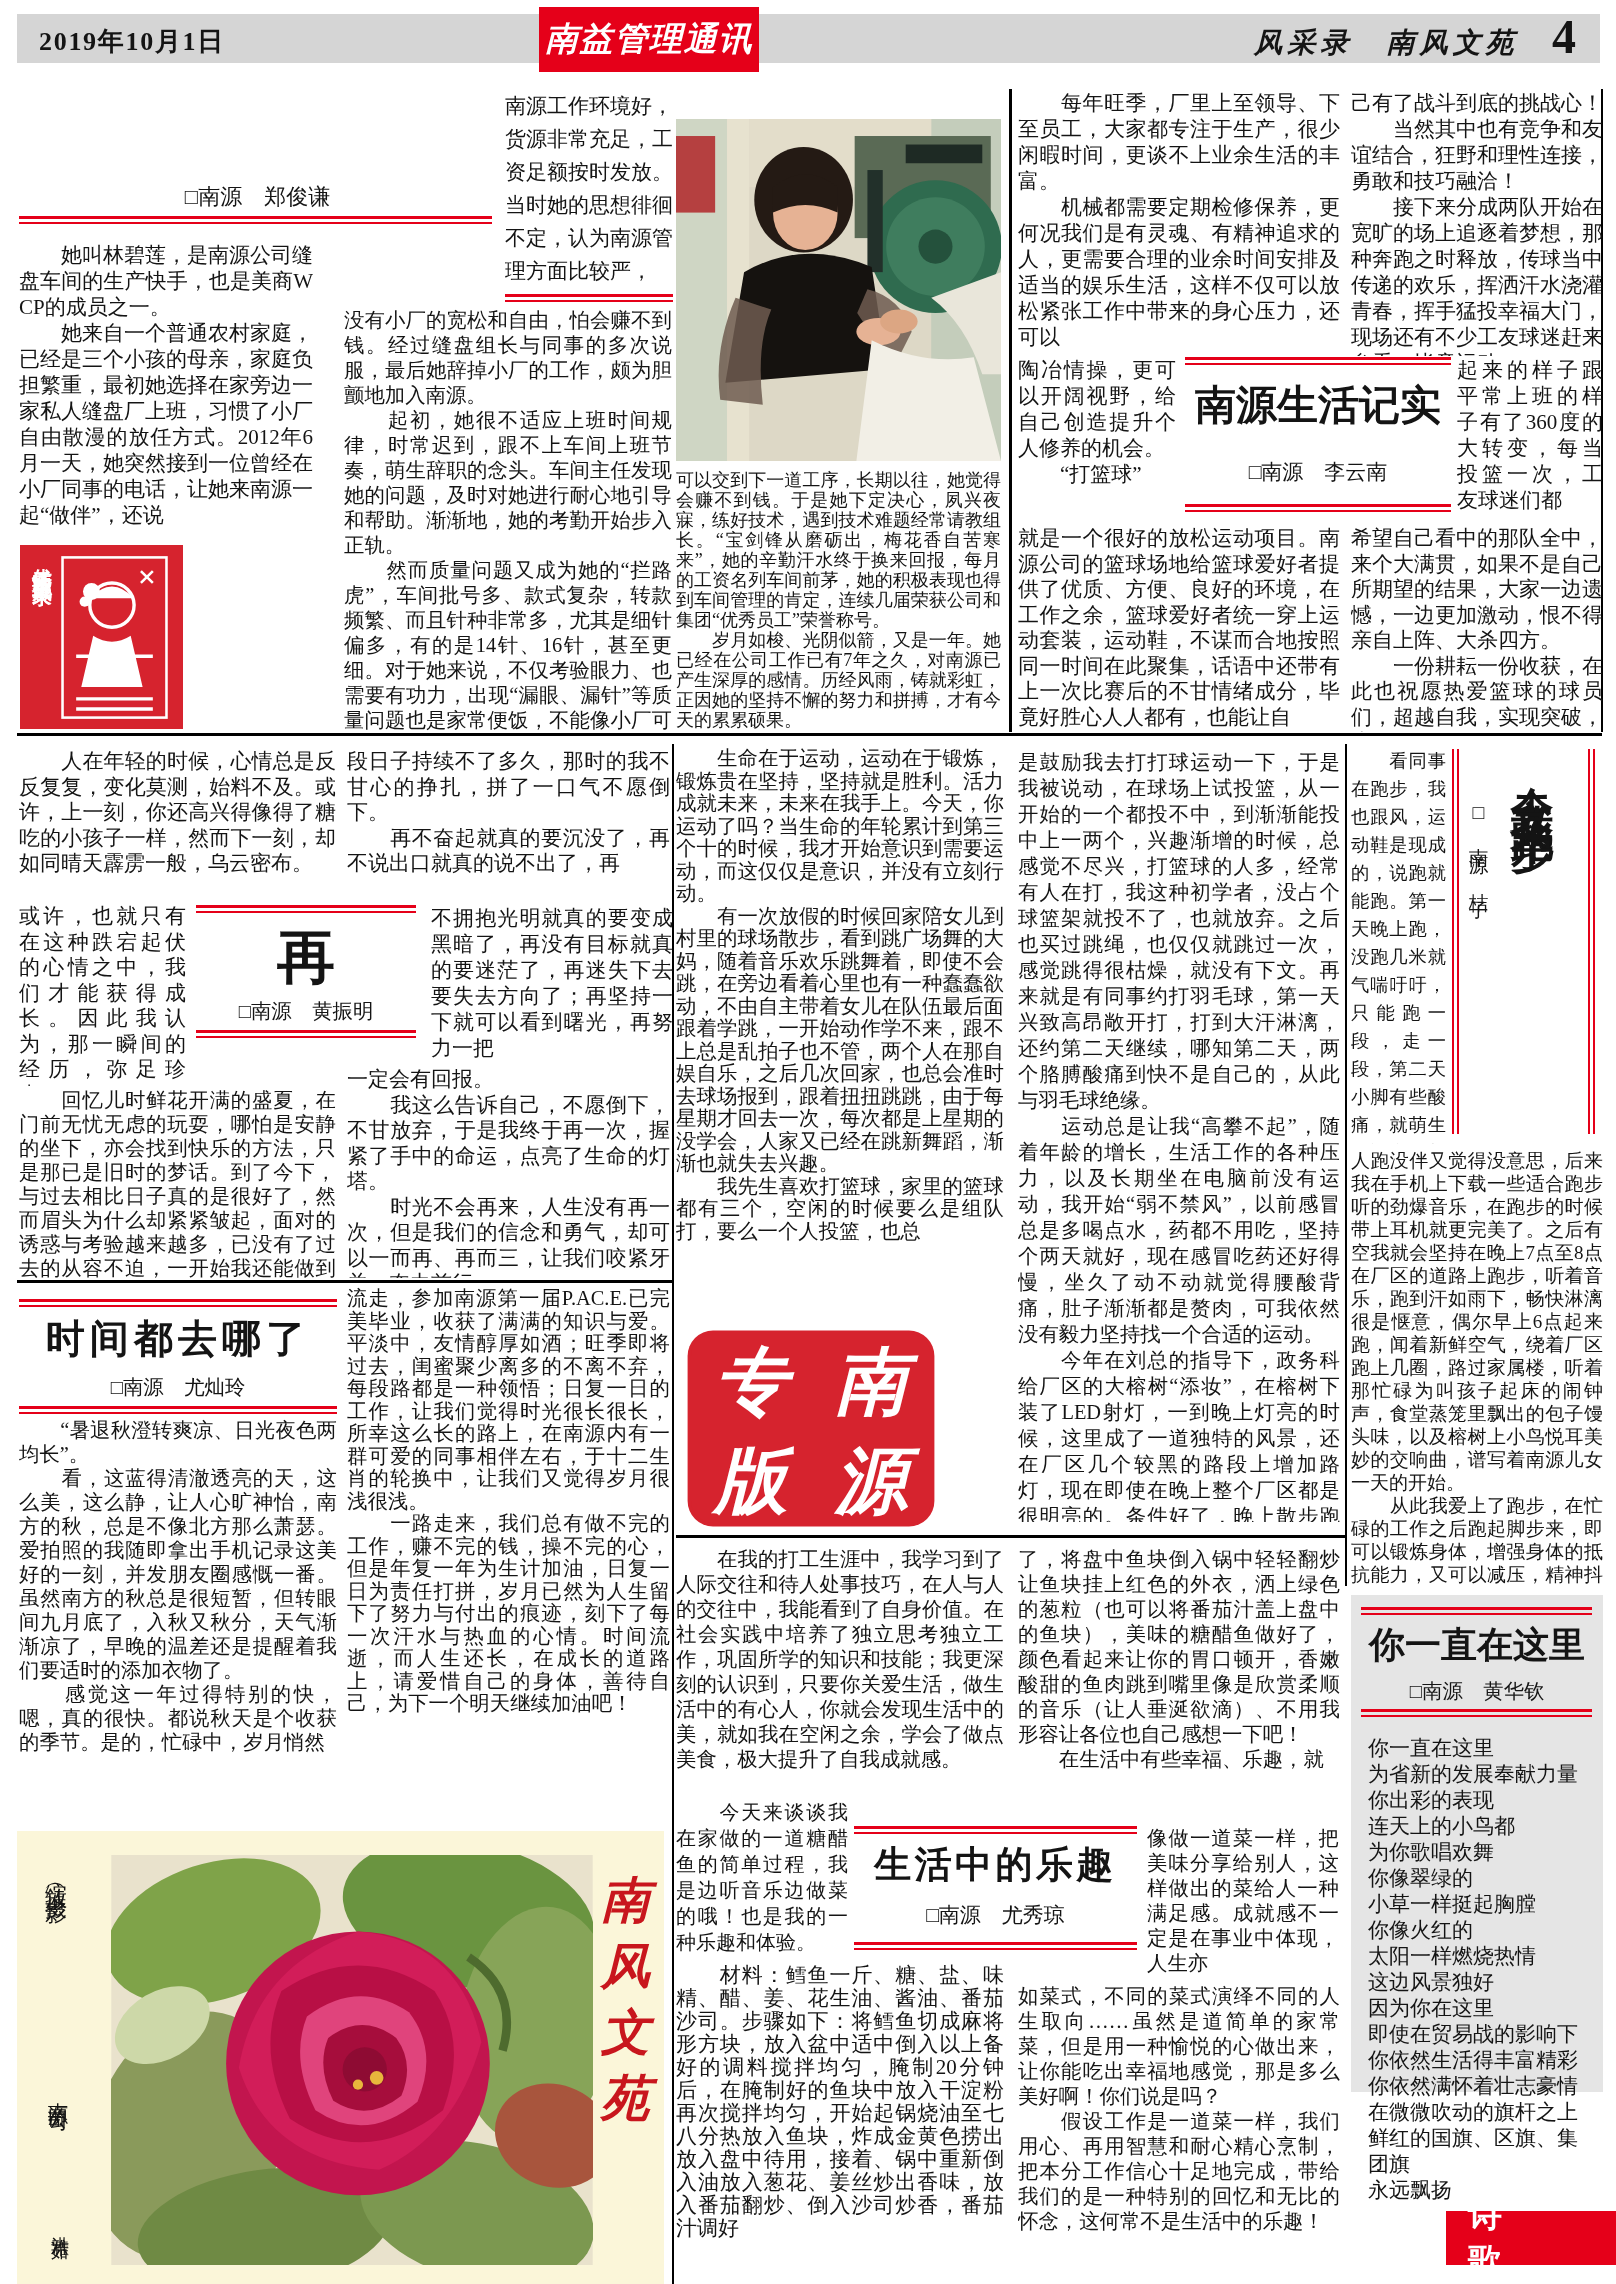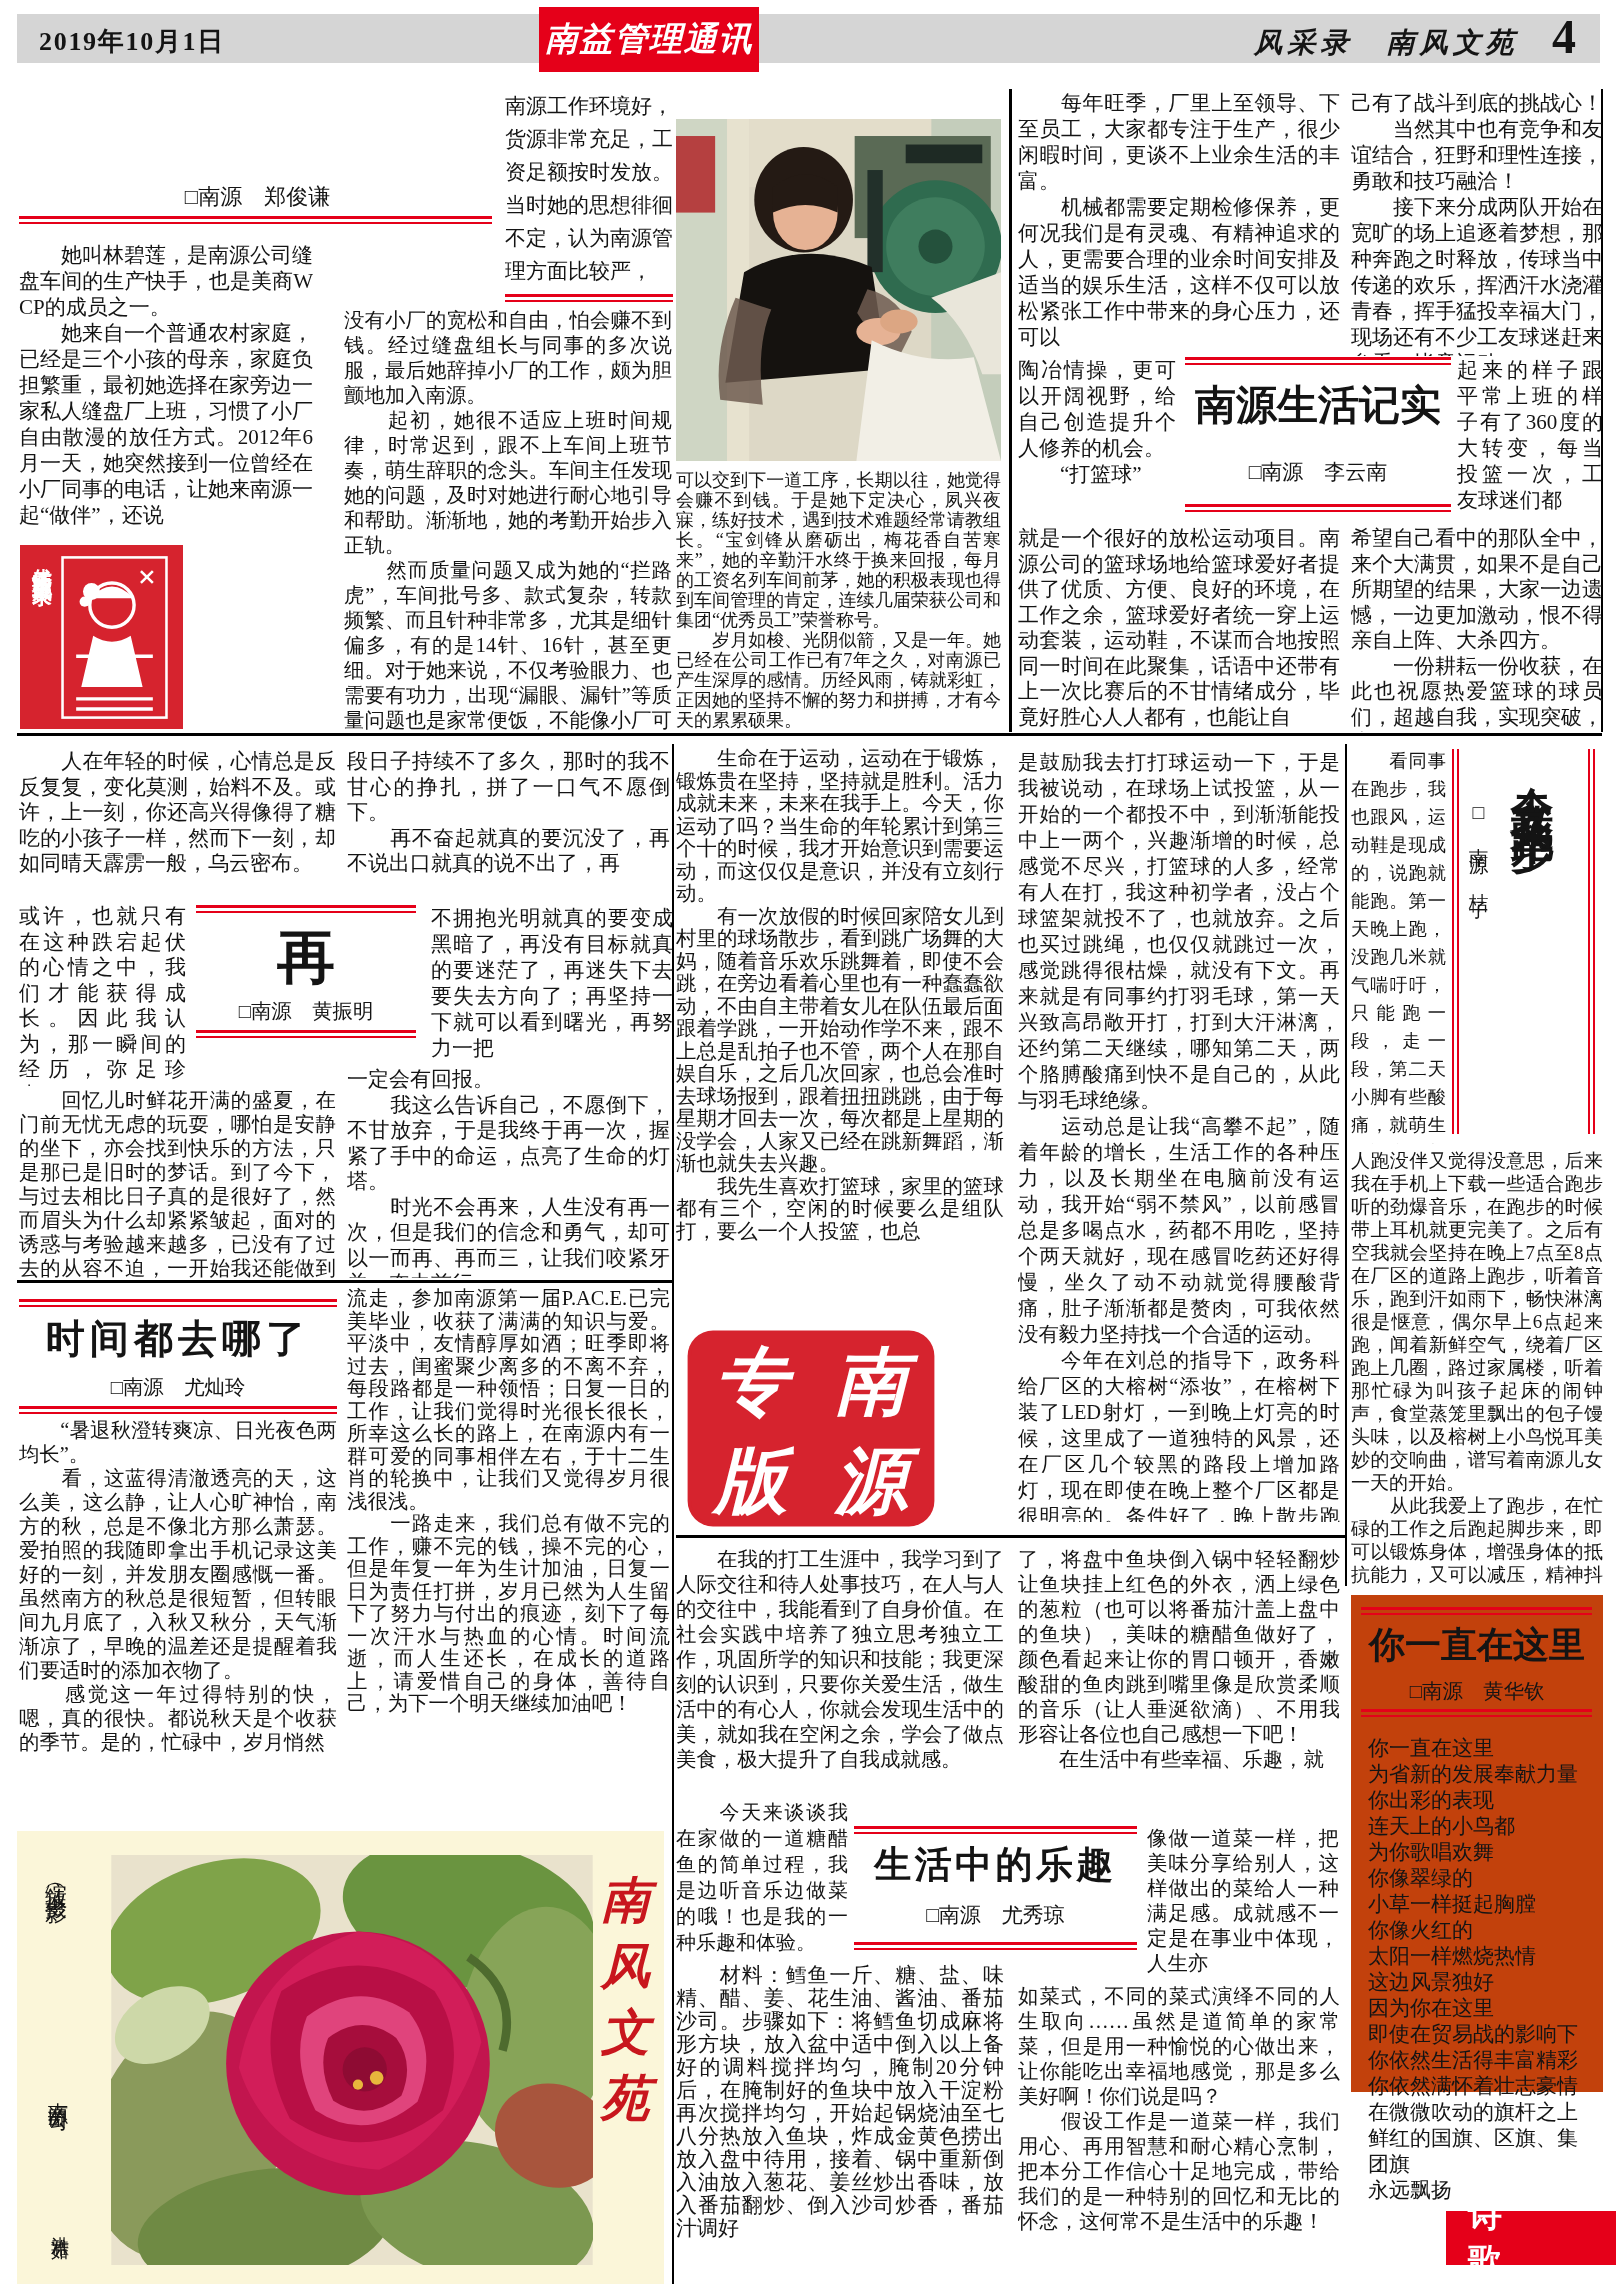--- a/index.html
+++ b/index.html
@@ -121,21 +121,21 @@
 
   
   #rose-panel{left:17px;top:1831px;width:647px;height:453px;background:#fbf6d9;}
   #rose-photo{left:94px;top:24px;width:482px;height:410px;position:absolute;}
   #cap-zhanfang{left:24px;top:34px;height:281px;font-size:22px;letter-spacing:5.1px;position:absolute;}
   #cap-company{left:27px;top:255px;height:136px;font-size:20.4px;letter-spacing:3.4px;position:absolute;}
   #cap-author{left:31px;top:391px;height:102px;font-size:18px;letter-spacing:2.6px;position:absolute;}
   #calli{left:584px;top:37px;height:400px;font-size:49px;font-weight:bold;font-style:italic;color:#c8161d;letter-spacing:29px;position:absolute;}
 
   
-  #poem-panel{left:1351px;top:1595px;width:252px;height:497px;background:#c2410c;}
+  #poem-panel{left:1351px;top:1595px;width:252px;height:497px;background:#e5e5e5;}
   #poem-ruleT{left:10.2px;top:12px;width:231px;position:absolute;}
   #poem-title{left:5.1px;top:25.5px;width:242px;font-size:36px;font-weight:900;position:absolute;}
   #poem-byline{left:5.1px;top:82px;width:242px;font-size:20.4px;position:absolute;}
   #poem-ruleB{left:10.2px;top:114px;width:231px;position:absolute;}
   #poem-lines{left:17px;top:140px;width:225px;position:absolute;font-size:21px;line-height:26px;}
   #poem-badge{left:95px;top:616px;width:157px;height:54px;background:var(--red);color:#fff;
               display:flex;align-items:center;justify-content:center;font-size:34px;font-weight:900;letter-spacing:22px;padding-left:22px;position:absolute;}
 </style>
 </head>
 <body>

